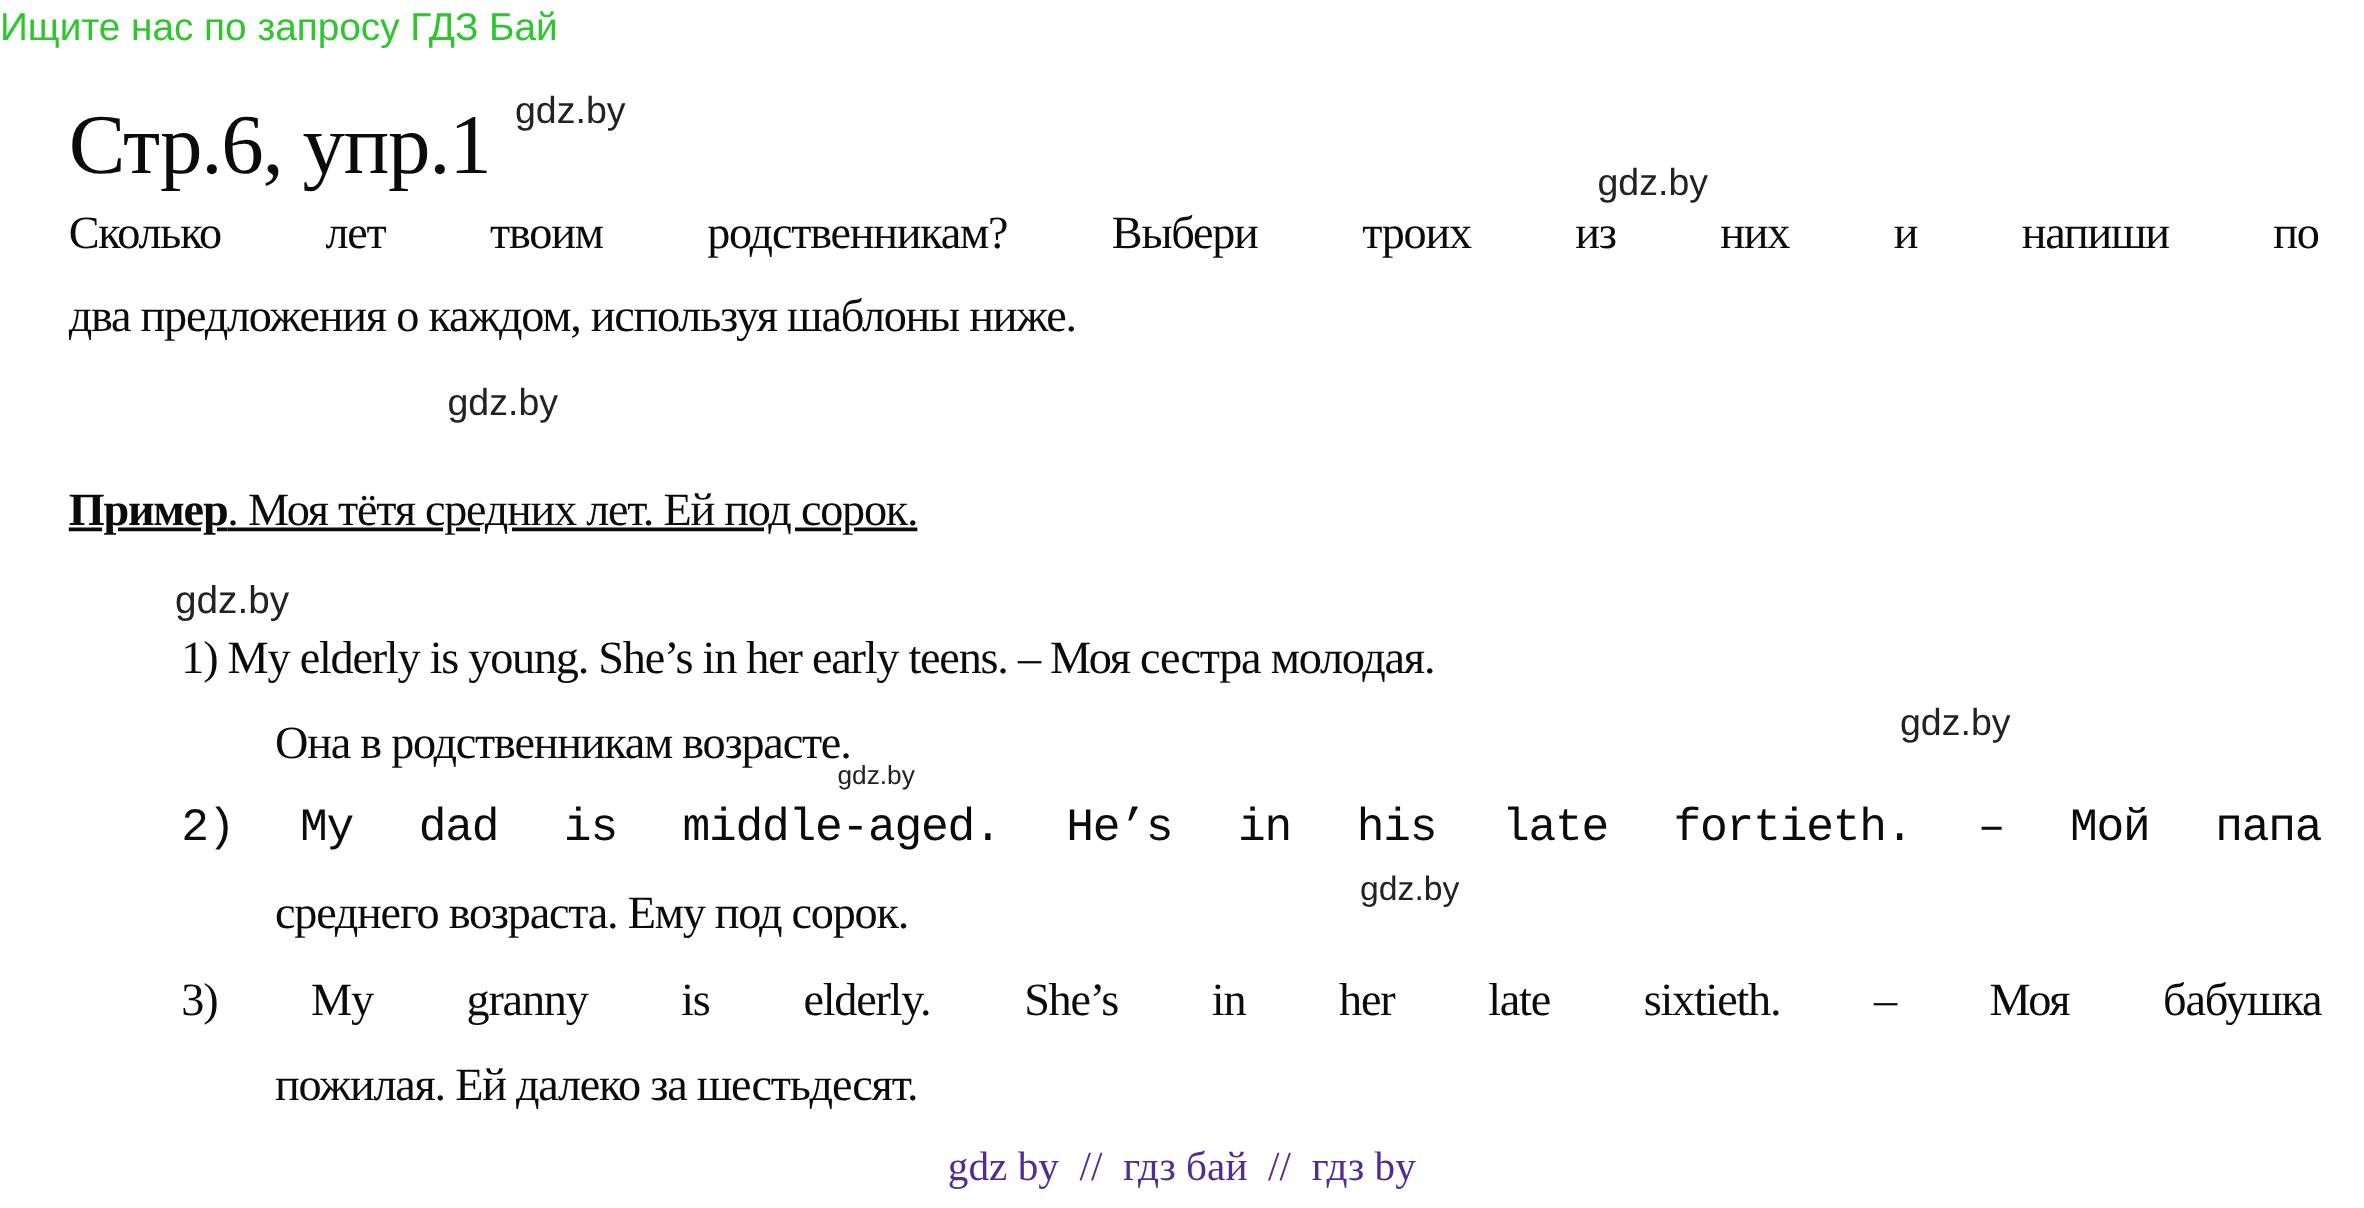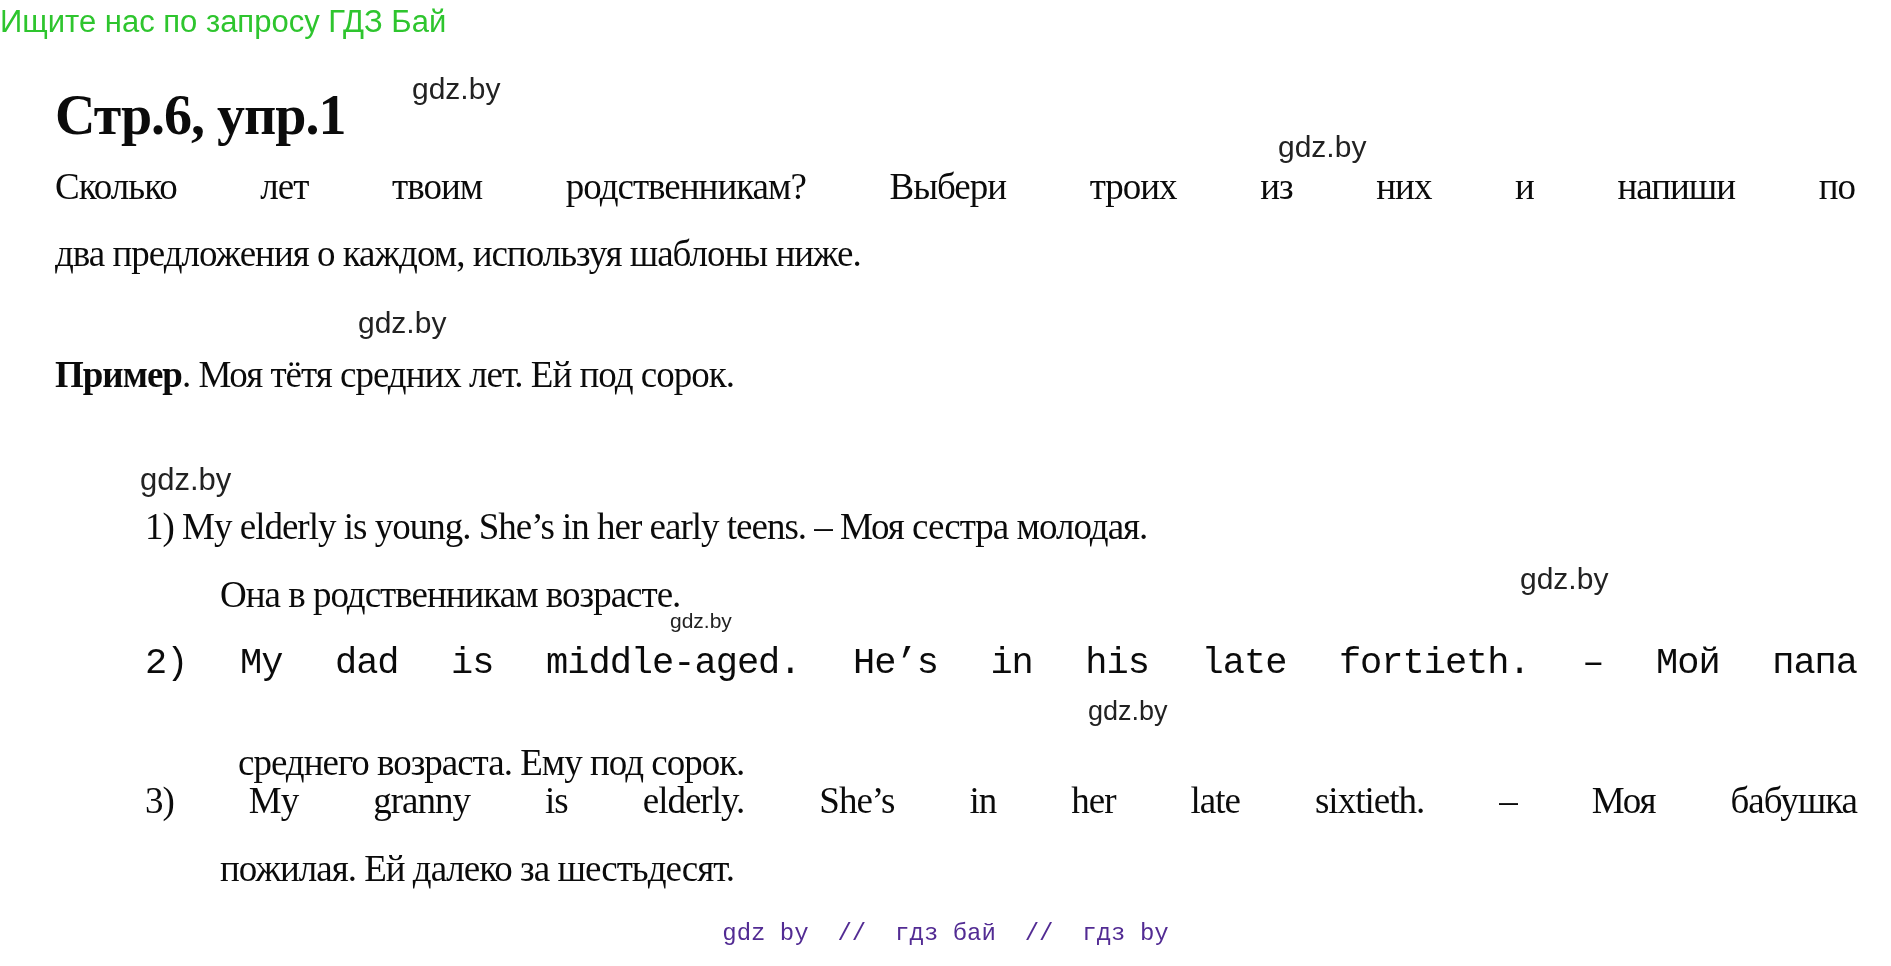--- a/index.html
+++ b/index.html
@@ -29,53 +29,53 @@
   .wm-1{left:412px;top:74px;font-size:30px;}
   .wm-2{left:1278px;top:132px;font-size:30px;}
   .wm-3{left:358px;top:308px;font-size:30px;}
   .wm-4{left:140px;top:464px;font-size:31px;}
   .wm-5{left:1520px;top:564px;font-size:30px;}
   .wm-6{left:670px;top:610px;font-size:21px;}
   .wm-7{left:1088px;top:698px;font-size:27px;}
 
   .heading{
     position:absolute;left:55px;top:80px;
-    font-size:56px;font-weight:bold;line-height:70px;
+    font-size:68px;font-weight:normal;line-height:70px;
     letter-spacing:-1px;white-space:nowrap;
   }
 
   .textline{
     position:absolute;
     font-size:37px;line-height:62px;
     letter-spacing:-1px;
     white-space:nowrap;
   }
   .fill{
     white-space:normal;
     text-align:justify;
     text-align-last:justify;
   }
 
   .task-1{left:55px;top:156px;width:1800px;}
   .task-2{left:55px;top:223px;}
-  .example{left:55px;top:344px;}
+  .example{left:55px;top:378px;text-decoration:underline;}
   .example b{font-weight:bold;}
 
   .ans-1a{left:145px;top:496px;width:1712px;}
   .ans-1b{left:220px;top:564px;}
   .ans-2a{left:145px;top:632px;width:1712px;font-family:Liberation Mono, monospace;}
-  .ans-2b{left:238px;top:700px;margin-top:32px;}
+  .ans-2b{left:220px;top:700px;}
   .ans-3a{left:145px;top:770px;width:1712px;}
   .ans-3b{left:220px;top:838px;}
 
   .footer{
     position:absolute;left:0;top:914px;width:1891px;
     text-align:center;
-    font-family:Liberation Mono, monospace;
-    font-size:24px;line-height:40px;
+    font-family:Liberation Serif, serif;
+    font-size:33px;line-height:40px;
     color:var(--footer-purple);
     white-space:pre;
   }
 </style>
 </head>
 <body>
 
 <div class="banner">Ищите нас по запросу ГДЗ Бай</div>
 
 <span class="wm wm-1">gdz.by</span>

